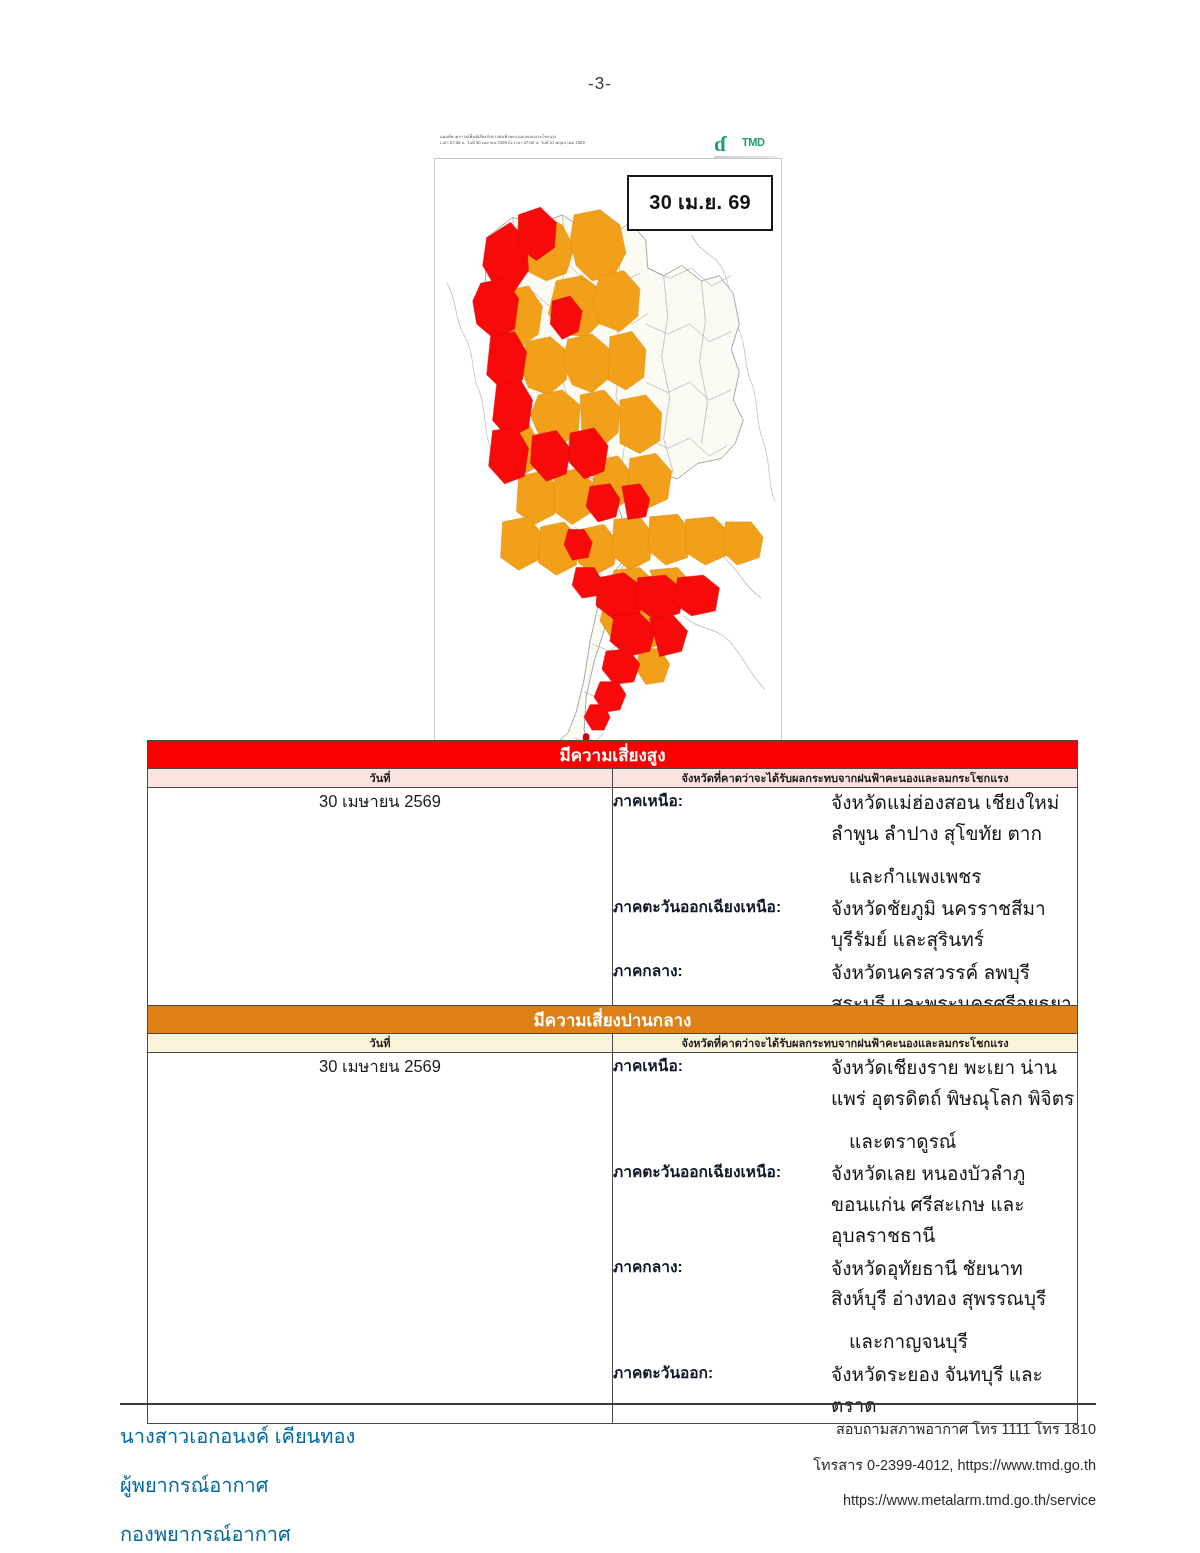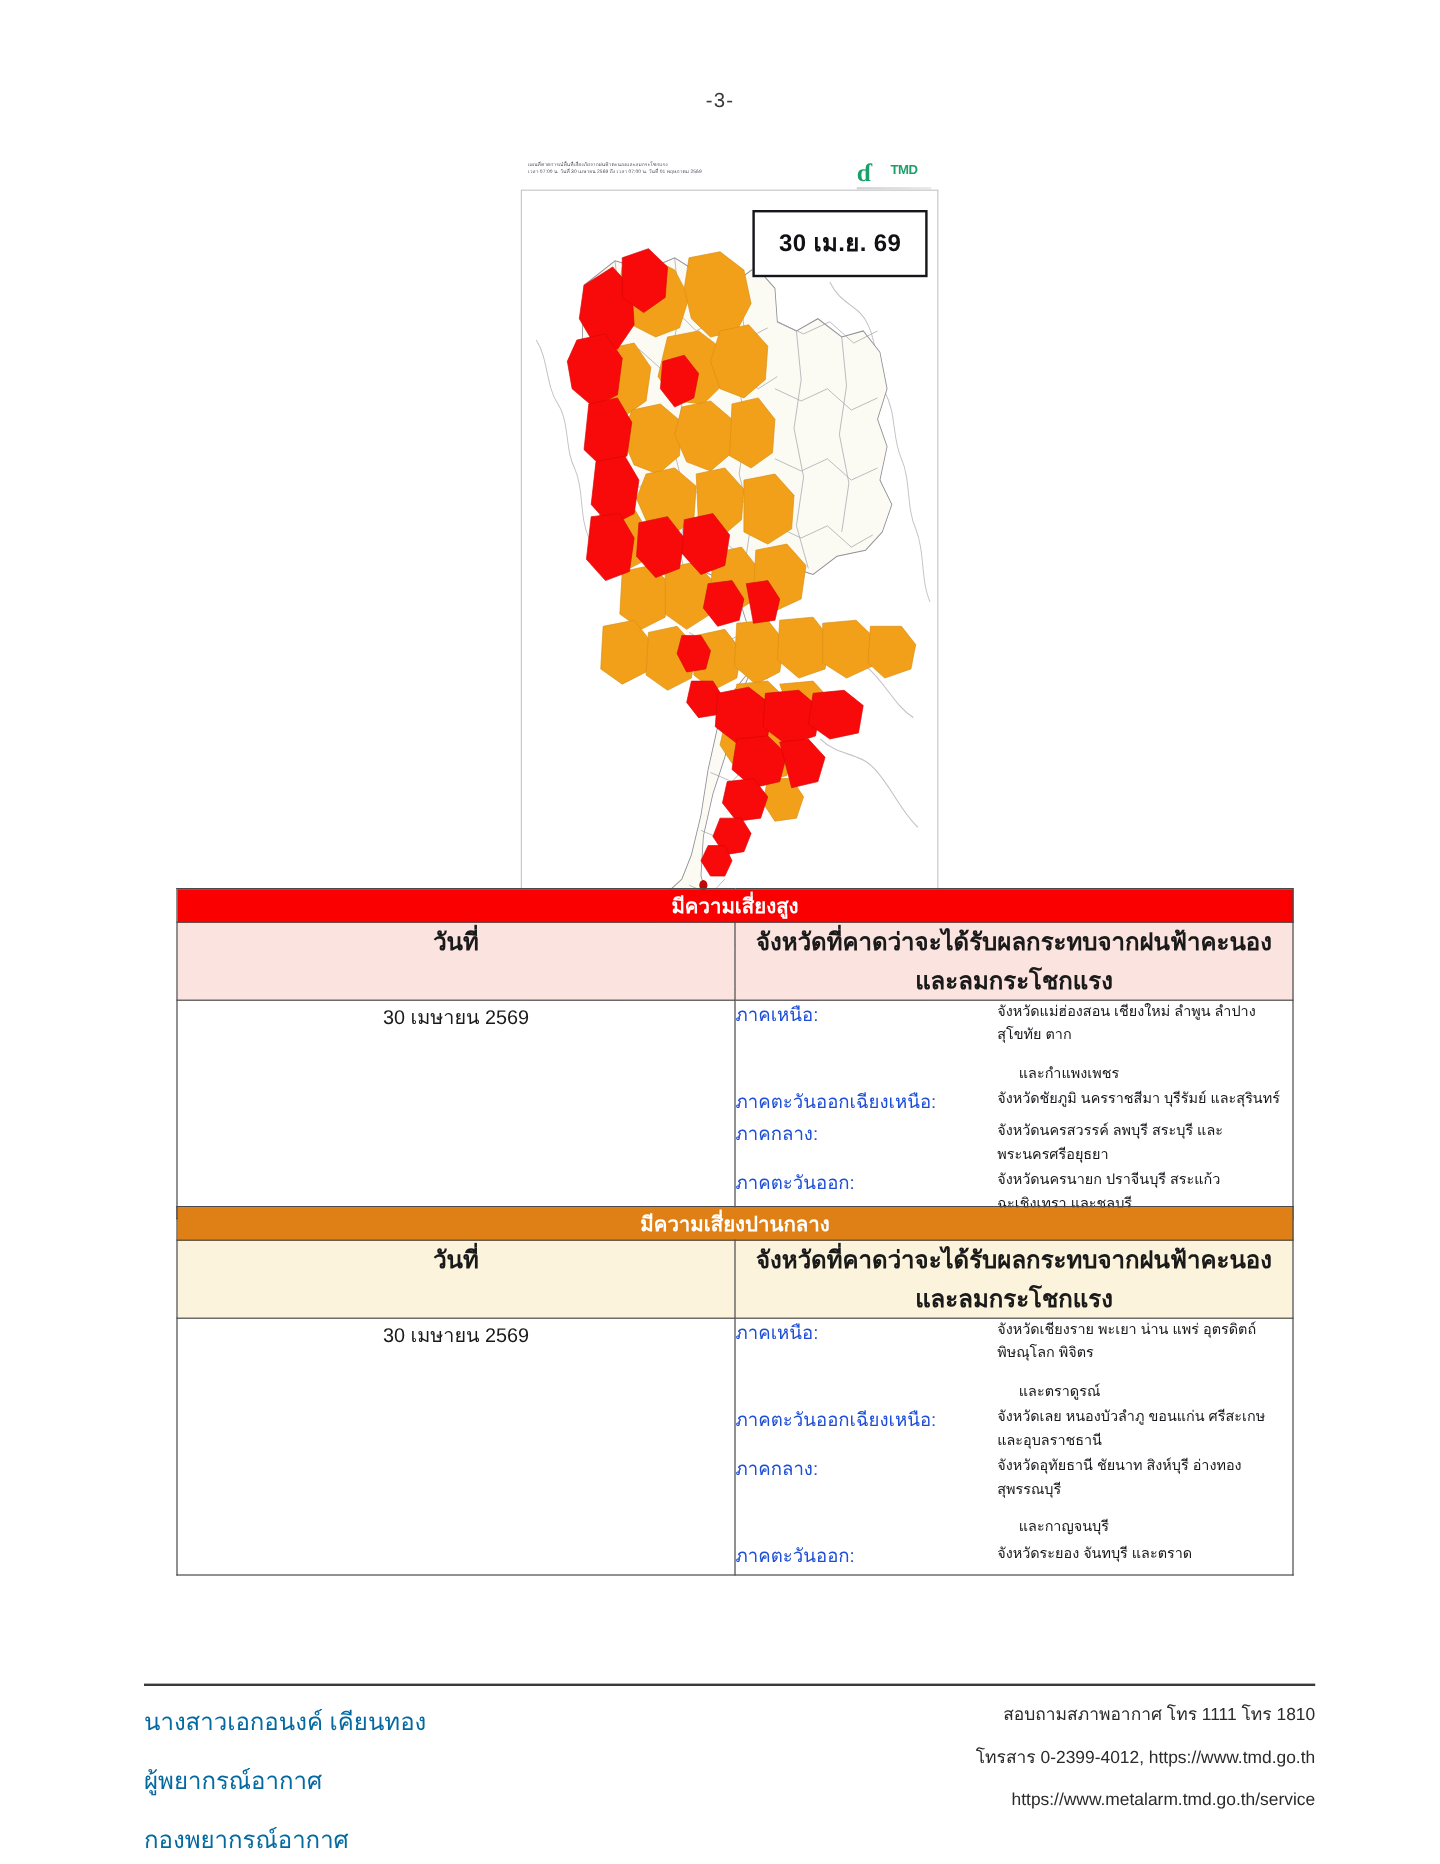--- a/index.html
+++ b/index.html
@@ -111,39 +111,39 @@
     border:1px solid #4a4a4a; padding:0; vertical-align:top;
   }
   .tbl-title{
     text-align:center; font-weight:bold; font-size:17px;
     padding:6px 0 8px 0; color:#ffffff; border:1px solid #4a4a4a;
   }
   .high .tbl-title{ background:#FA0000; }
   .mid  .tbl-title{ background:#DF8016; }
 
   .sub-head{
-    text-align:center; font-weight:bold; font-size:20px;
+    text-align:center; font-weight:bold; font-size:11px;
     padding:8px 0 9px 0; color:#1a1a1a;
   }
   .high .sub-head{ background:#FBE3E0; }
   .mid  .sub-head{ background:#FBF3DC; }
 
   .date-cell{
     text-align:center; font-size:16.5px; color:#1a1a1a;
     padding:14px 4px 0 4px; background:#ffffff;
   }
   .body-cell{ background:#ffffff; padding:12px 10px 12px 14px; }
 
   .region-row{ display:flex; align-items:flex-start; margin-bottom:2px; }
   .region-label{
-    flex:0 0 218px; font-size:15.5px; font-weight:normal; color:#1d4ed8;
+    flex:0 0 218px; font-size:15.5px; font-weight:bold; color:#0f172a;
     line-height:1.62; white-space:nowrap;
   }
   .region-values{
-    flex:1 1 auto; font-size:12px; color:#16161a; line-height:1.62;
+    flex:1 1 auto; font-size:19px; color:#16161a; line-height:1.62;
   }
   .region-values .cont{ display:block; padding-left:18px;margin-top:12px; }
 
   
   .footer-rule{
     position:absolute; left:120px; top:1403px; width:976px;
     border-top:2px solid #3a3a3a;
   }
   .footer{
     position:absolute; left:120px; top:1412px; width:976px;

